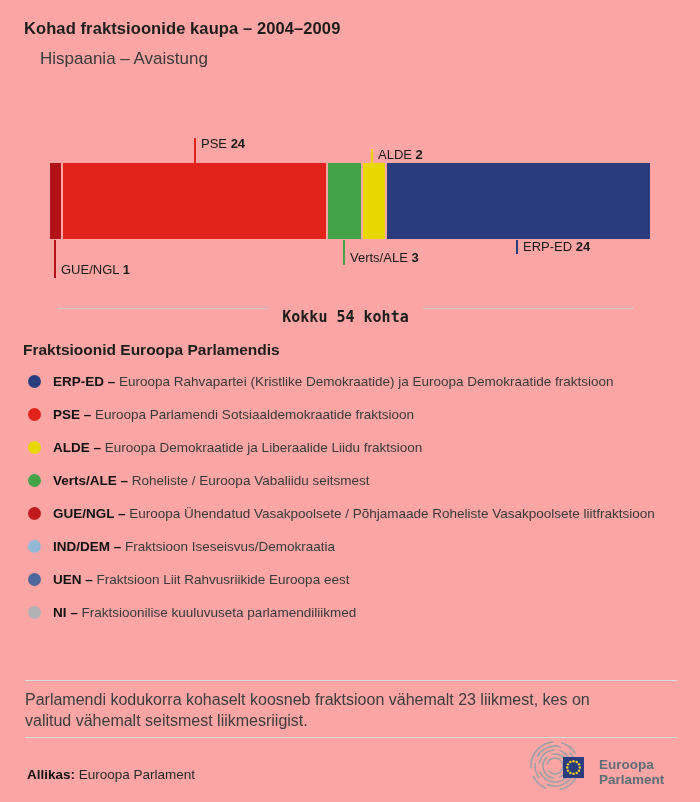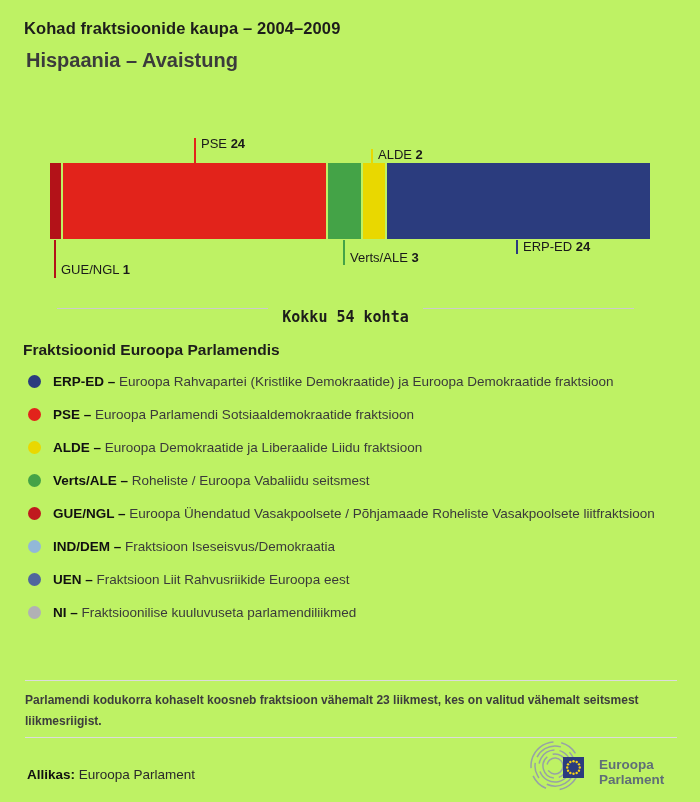--- a/index.html
+++ b/index.html
@@ -1,21 +1,21 @@
 <!DOCTYPE html>
 <html><head>
 <meta charset="utf-8">
 <style>
   * { box-sizing: border-box; }
   html, body { margin: 0; padding: 0; background: #ffffff; }
   body { width: 700px; height: 802px; font-family: "Liberation Sans", sans-serif; }
-  .page { position: relative; width: 700px; height: 802px; background: #bef264; overflow: hidden; }
+  .page { position: relative; width: 700px; height: 802px; background: #fca5a5; overflow: hidden; }
 
   .title { position: absolute; left: 24px; top: 19px; font-size: 16.5px; font-weight: bold; color: #1d1d1b; letter-spacing: .1px; }
-  .subtitle { position: absolute; left: 26px; top: 49px; font-size: 20px; font-weight: bold; color: #3b3b3b; }
+  .subtitle { position: absolute; left: 40px; top: 49px; font-size: 17px; font-weight: normal; color: #3b3b3b; }
 
   
   .chart { position: absolute; left: 0; top: 136px; width: 700px; height: 162px; }
   .bar { position: absolute; left: 50px; top: 27px; width: 600px; height: 76px; display: flex; }
   .bar .seg { flex-basis: 0; }
   .bar .seg + .seg { margin-left: 2px; }
 
   .bar-label { position: absolute; font-size: 13px; color: #1a1a1a; white-space: nowrap; }
   .bar-label .bl-text b { font-weight: bold; }
   .tick { position: absolute; width: 2px; }
@@ -41,21 +41,21 @@
   .legend { position: absolute; left: 28px; top: 372px; width: 650px; }
   .lrow { display: flex; margin-bottom: 13px; }
   .dot { width: 13px; height: 13px; border-radius: 50%; margin-right: 12px; margin-top: 3px; flex-shrink: 0; }
   .ltxt { font-size: 13.5px; line-height: 20px; color: #3a3a3a; width: 602px; }
   .ltxt b { color: #111111; font-weight: bold; }
 
   
   .rule { position: absolute; left: 25px; width: 652px; height: 1px; background: #dcdcdc; }
   .rule1 { top: 680px; }
   .rule2 { top: 737px; }
-  .footnote { position: absolute; left: 25px; top: 690px; width: 614px; font-size: 12px; line-height: 20.5px; color: #3d3d3d; font-weight: bold; }
+  .footnote { position: absolute; left: 25px; top: 690px; width: 614px; font-size: 16px; line-height: 20.5px; color: #3d3d3d; }
   .source { position: absolute; left: 27px; top: 767px; font-size: 13.5px; color: #2a2a2a; text-align: center; }
   .source b { color: #111; font-weight: bold; }
 
   .ep-logo { position: absolute; left: 528px; top: 739px; }
 </style>
 </head>
 <body>
 
 <div class="page">
 

